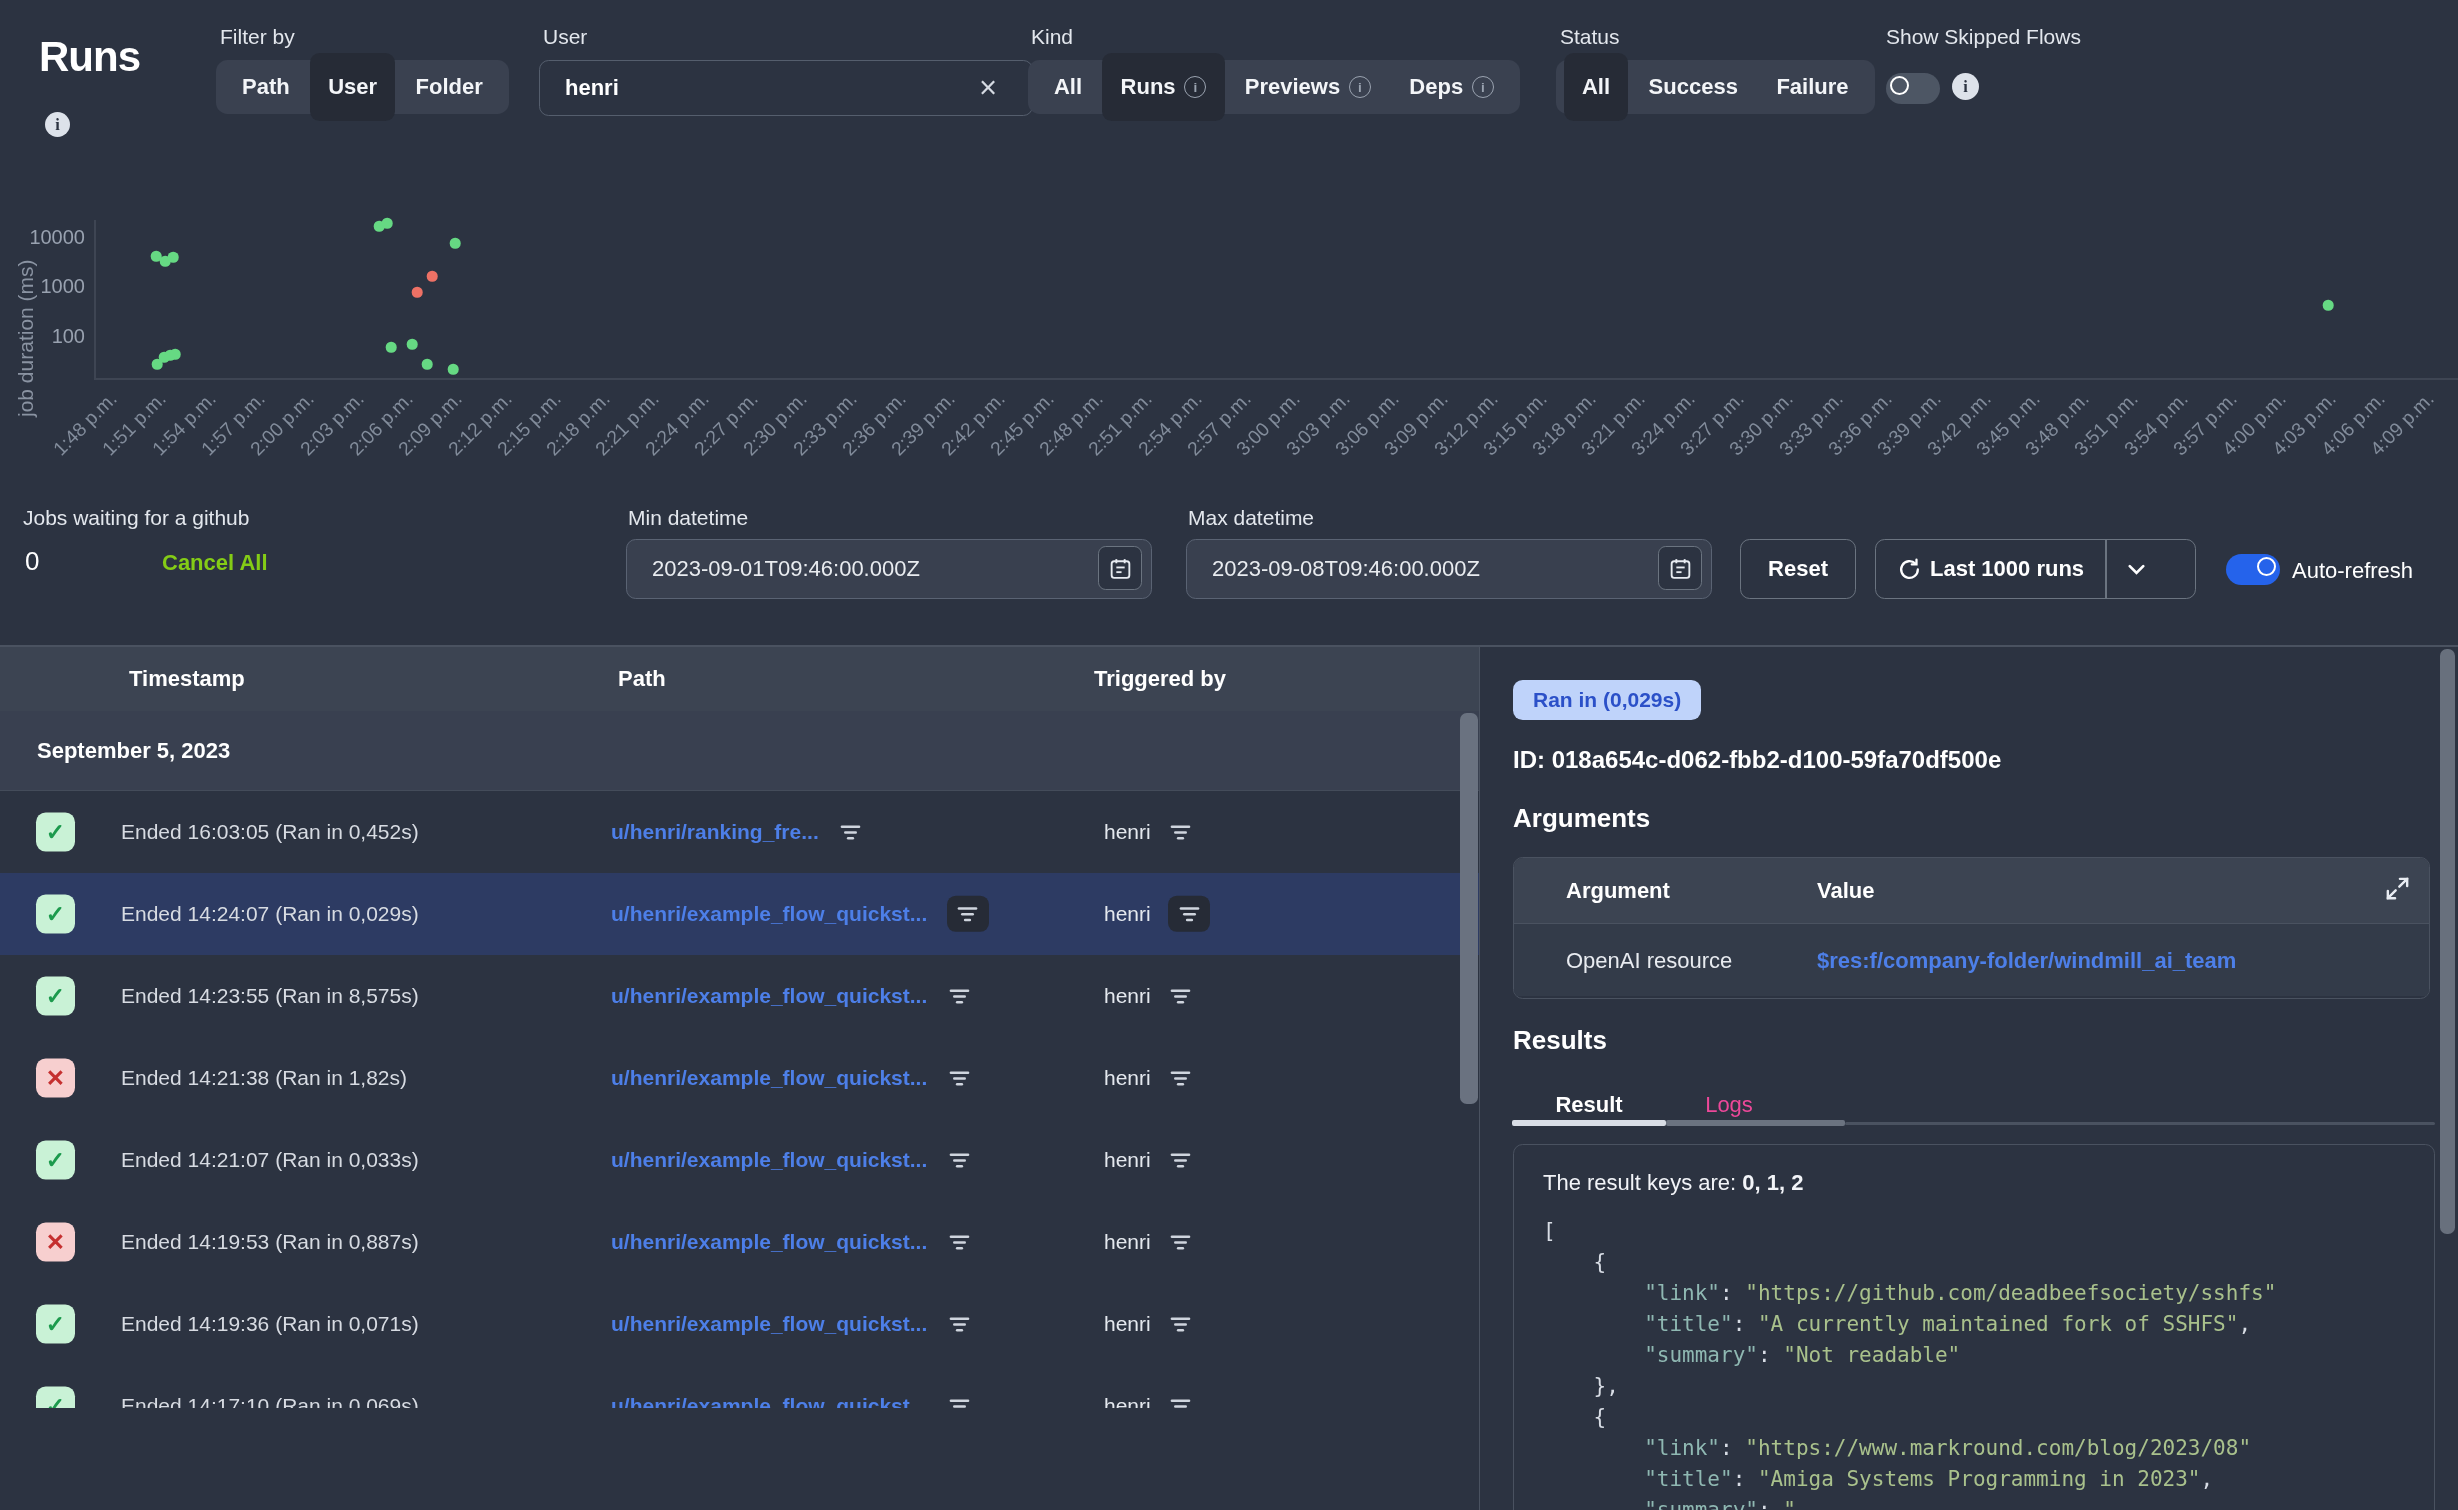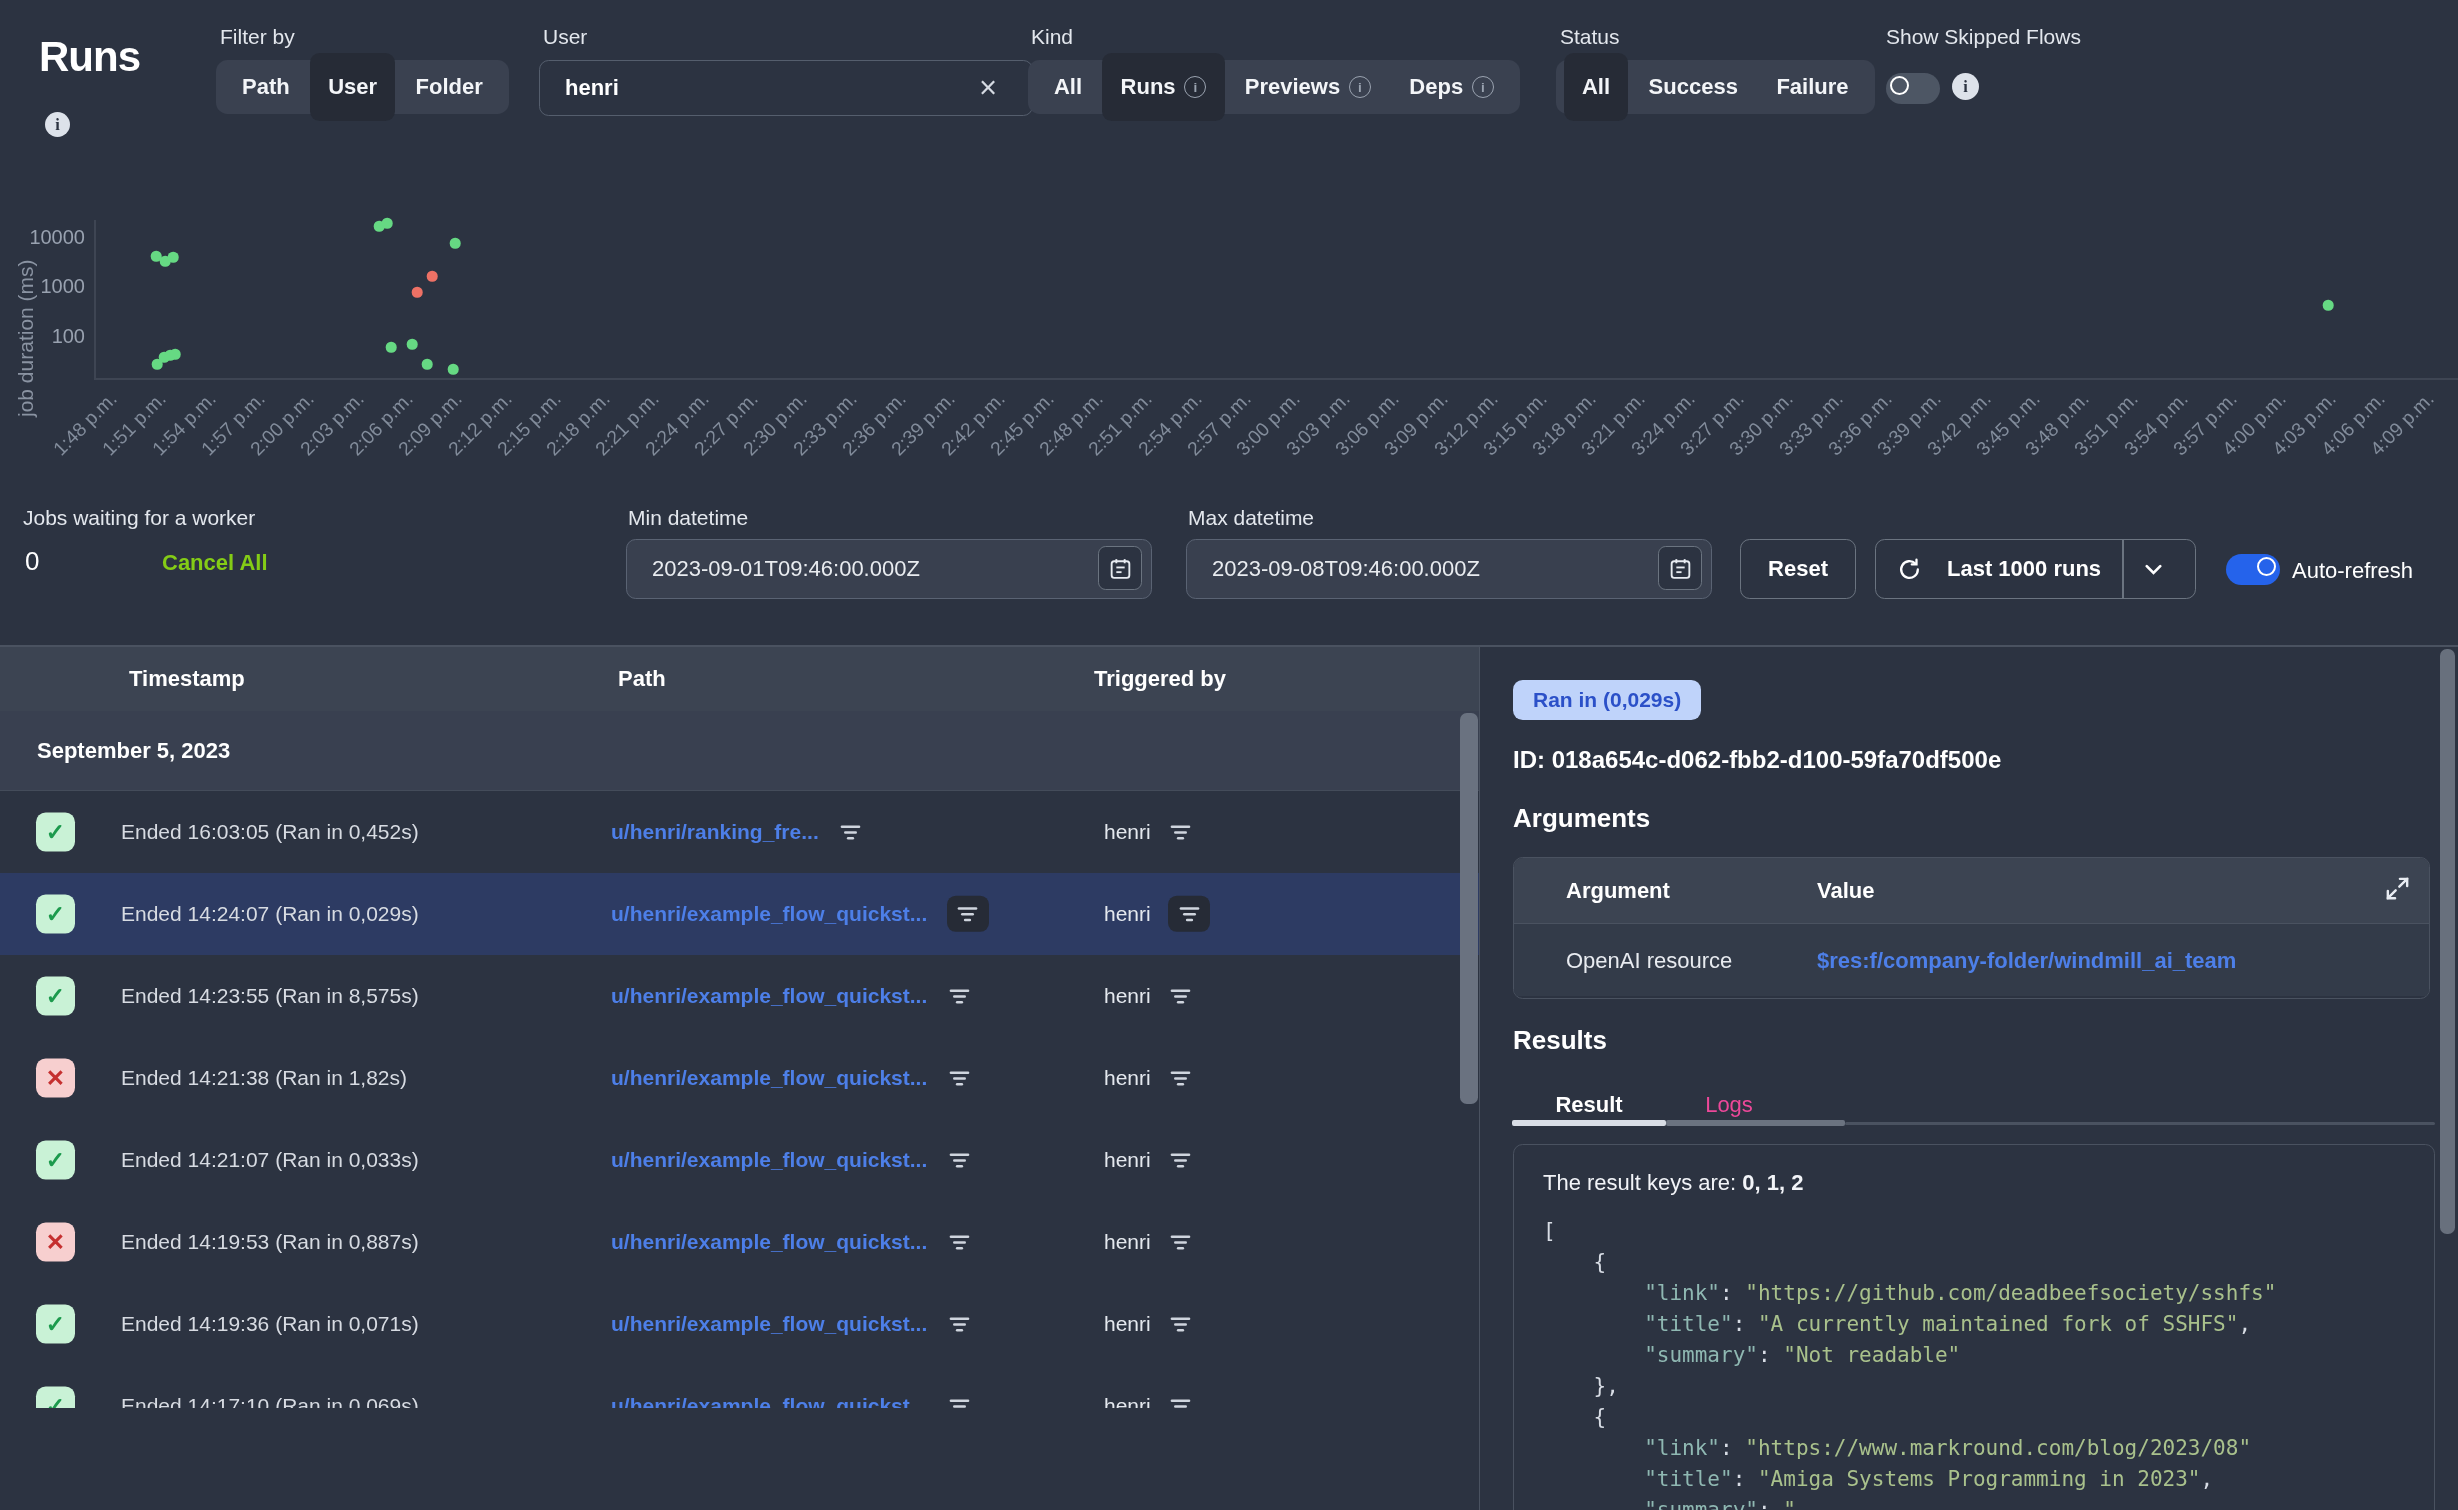--- a/index.html
+++ b/index.html
@@ -42,21 +42,21 @@
   .dot { position:absolute; width:10.6px; height:10.6px; border-radius:50%; transform:translate(-50%,-50%); }
 
   
   .count0 { position:absolute; font-size:26px; color:#fff; }
   .cancel { position:absolute; font-size:22px; font-weight:700; color:#84cc16; cursor:pointer; }
   .dtinput { position:absolute; height:60px; width:526px; background:#39404f; border:1.9px solid #5a6373; border-radius:9.7px;
     color:#e9ecf0; font-size:22px; padding:0 68px 0 25px; font-family:"Liberation Sans",sans-serif; outline:none; }
   .calbtn { position:absolute; width:44px; height:44px; background:#2c3341; border:1.9px solid #6b7480; border-radius:7.7px;
     display:flex; align-items:center; justify-content:center; cursor:pointer; }
   .runsel { position:absolute; height:60px; border:1.9px solid #6b7480; border-radius:9.7px; display:flex; align-items:center; }
-  .runsel .main { display:flex; align-items:center; gap:25px; padding:0 21px; font-size:22px; font-weight:600; height:100%; cursor:pointer; }
+  .runsel .main { display:flex; align-items:center; gap:8px; padding:0 21px; font-size:22px; font-weight:600; height:100%; cursor:pointer; }
   .runsel .div { width:1.9px; height:100%; background:#6b7480; }
   .runsel .chev { width:60px; height:100%; display:flex; align-items:center; justify-content:center; cursor:pointer; }
 
   
   .topline { position:absolute; left:0; top:645px; width:2458px; height:1.9px; background:#4a5260; }
   #table { position:absolute; left:0; top:647px; width:1479px; height:761px; overflow:hidden; }
   .thead { position:relative; height:64px; background:#3c4452; }
   .th { position:absolute; top:0; height:64px; display:flex; align-items:center; font-size:22px; font-weight:700; }
   .group { position:relative; height:80px; background:#394050; border-bottom:1.9px solid #444c5a;
     display:flex; align-items:center; padding-left:37px; font-size:22px; font-weight:700; }
@@ -211,21 +211,21 @@
       <div class="dot" style="background: rgb(102, 217, 131); left: 391px; top: 212px;"></div>
       <div class="dot" style="background: rgb(102, 217, 131); left: 412px; top: 209px;"></div>
       <div class="dot" style="background: rgb(102, 217, 131); left: 427px; top: 229px;"></div>
       <div class="dot" style="background: rgb(102, 217, 131); left: 453px; top: 234px;"></div>
       <div class="dot" style="background: rgb(102, 217, 131); left: 455px; top: 108px;"></div>
       <div class="dot" style="background: rgb(102, 217, 131); left: 2328px; top: 170px;"></div>
       <div class="dot" style="background: rgb(238, 113, 101); left: 417px; top: 157px;"></div>
       <div class="dot" style="background: rgb(238, 113, 101); left: 432px; top: 141px;"></div>
     </div>
 
-  <span class="lbl" style="left:23px; top:506px;">Jobs waiting for a worker</span>
+  <span class="lbl" style="left:23px; top:506px;">Jobs waiting for a github</span>
   <span class="count0" style="left:25px; top:546px;">0</span>
   <span class="cancel" style="left:162px; top:550px;">Cancel All</span>
 
   <span class="lbl" style="left:628px; top:506px;">Min datetime</span>
   <input class="dtinput" style="left: 626px; top: 539px;" value="2023-09-01T09:46:00.000Z">
   <span class="calbtn" style="left:1098px; top:546px;">
     <svg width="25" height="25" viewBox="0 0 24 24" fill="none" stroke="#e8ecf2" stroke-width="1.8">
         <rect x="3.5" y="5" width="17" height="16" rx="2.5"></rect>
         <line x1="8" y1="3" x2="8" y2="7"></line>
         <line x1="16" y1="3" x2="16" y2="7"></line>

